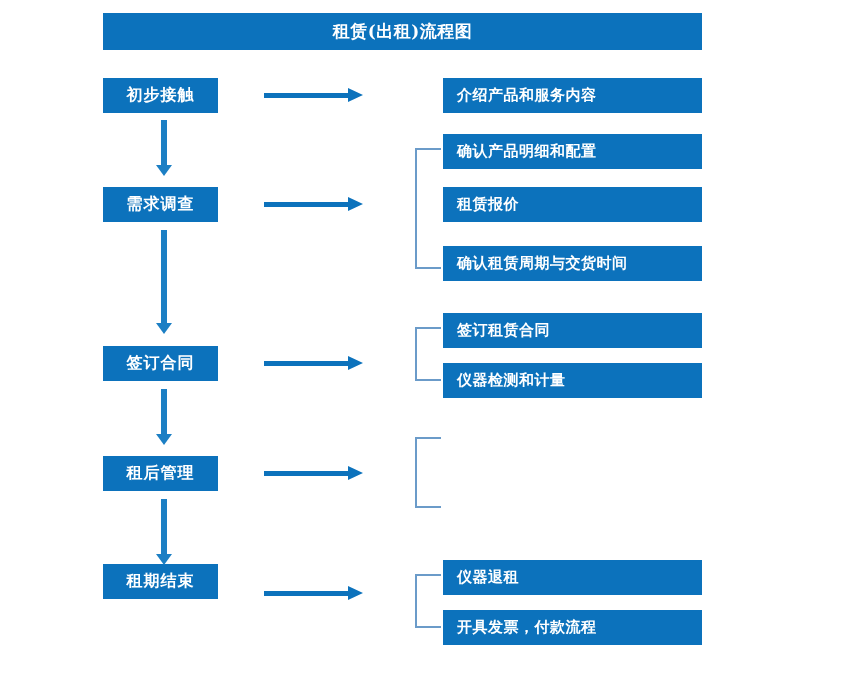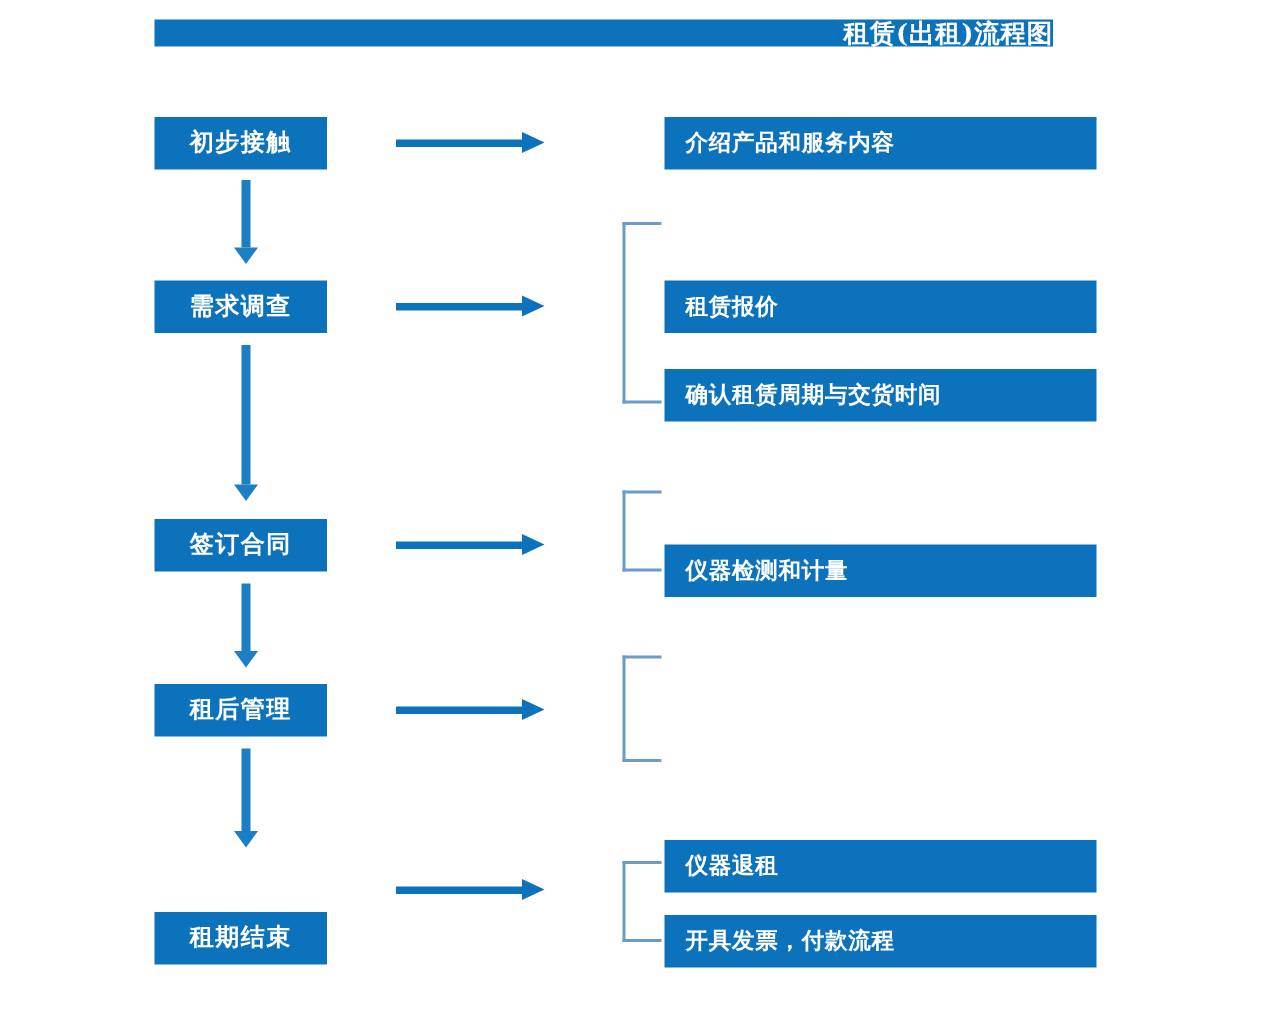--- a/index.html
+++ b/index.html
@@ -19,25 +19,25 @@
     height: 688px;
     background: #ffffff;
   }
 
   
   .title-banner {
     position: absolute;
     left: 103px;
     top: 13px;
     width: 599px;
-    height: 18px;
+    height: 37px;
     background: #0C72BC;
     display: flex;
     align-items: center;
-    justify-content: flex-end;
+    justify-content: center;
   }
   .title-banner .title-text {
     color: #ffffff;
     font-size: 17px;
     font-weight: bold;
     letter-spacing: 0.5px;
     font-family: "DejaVu Serif", "Liberation Serif", serif;
   }
 
   
@@ -56,21 +56,21 @@
     font-size: 16px;
     font-weight: bold;
     letter-spacing: 1px;
     font-family: "DejaVu Serif", "Liberation Serif", serif;
   }
 
   
   .detail-box {
     position: absolute;
     left: 443px;
-    width: 288px;
+    width: 259px;
     height: 35px;
     background: #0C72BC;
     display: flex;
     align-items: center;
   }
   .detail-box .detail-label {
     color: #ffffff;
     font-size: 15px;
     font-weight: bold;
     padding-left: 14px;
@@ -152,21 +152,21 @@
   </div>
   <div class="stage-box" style="top:187px">
     <span class="stage-label">需求调查</span>
   </div>
   <div class="stage-box" style="top:346px">
     <span class="stage-label">签订合同</span>
   </div>
   <div class="stage-box" style="top:456px">
     <span class="stage-label">租后管理</span>
   </div>
-  <div class="stage-box" style="top:608px">
+  <div class="stage-box" style="top:564px">
     <span class="stage-label">租期结束</span>
   </div>
 
   <div class="v-arrow" style="left:156px; top:120px; height:56px">
     <div class="shaft" style="height:45px"></div>
     <div class="head" style="top:45px"></div>
   </div>
   <div class="v-arrow" style="left:156px; top:230px; height:104px">
     <div class="shaft" style="height:93px"></div>
     <div class="head" style="top:93px"></div>
@@ -202,26 +202,32 @@
   </div>
 
   <div class="bracket" style="top:148px; height:121px"></div>
   <div class="bracket" style="top:327px; height:54px"></div>
   <div class="bracket" style="top:437px; height:71px"></div>
   <div class="bracket" style="top:574px; height:54px"></div>
 
   <div class="detail-box" style="top:78px">
     <span class="detail-label">介绍产品和服务内容</span>
   </div>
+  <div class="detail-box" style="top:134px">
+    <span class="detail-label">确认产品明细和配置</span>
+  </div>
   <div class="detail-box" style="top:246px">
     <span class="detail-label">确认租赁周期与交货时间</span>
   </div>
   <div class="detail-box" style="top:187px">
     <span class="detail-label">租赁报价</span>
   </div>
+  <div class="detail-box" style="top:313px">
+    <span class="detail-label">签订租赁合同</span>
+  </div>
   <div class="detail-box" style="top:363px">
     <span class="detail-label">仪器检测和计量</span>
   </div>
   <div class="detail-box" style="top:560px">
     <span class="detail-label">仪器退租</span>
   </div>
   <div class="detail-box" style="top:610px">
     <span class="detail-label">开具发票，付款流程</span>
   </div>
 

